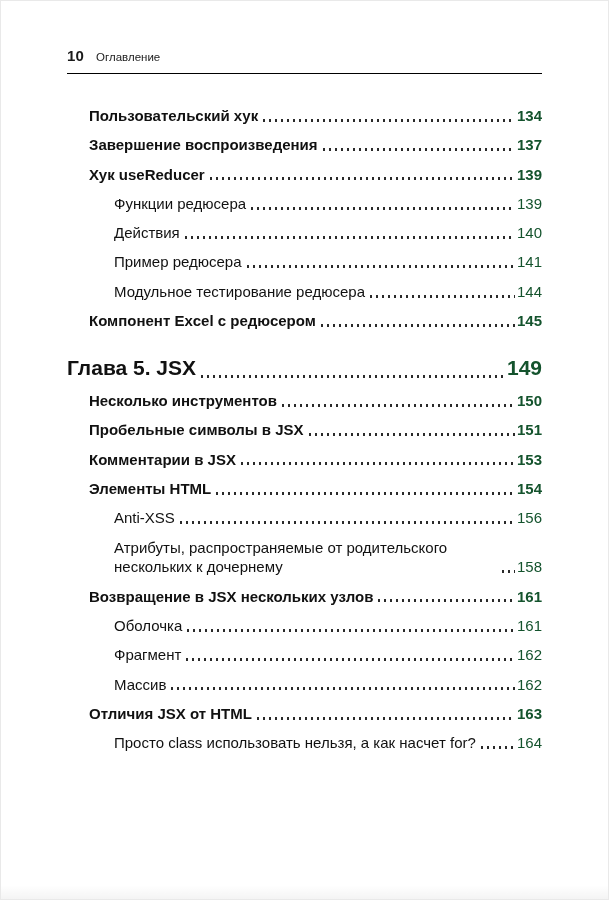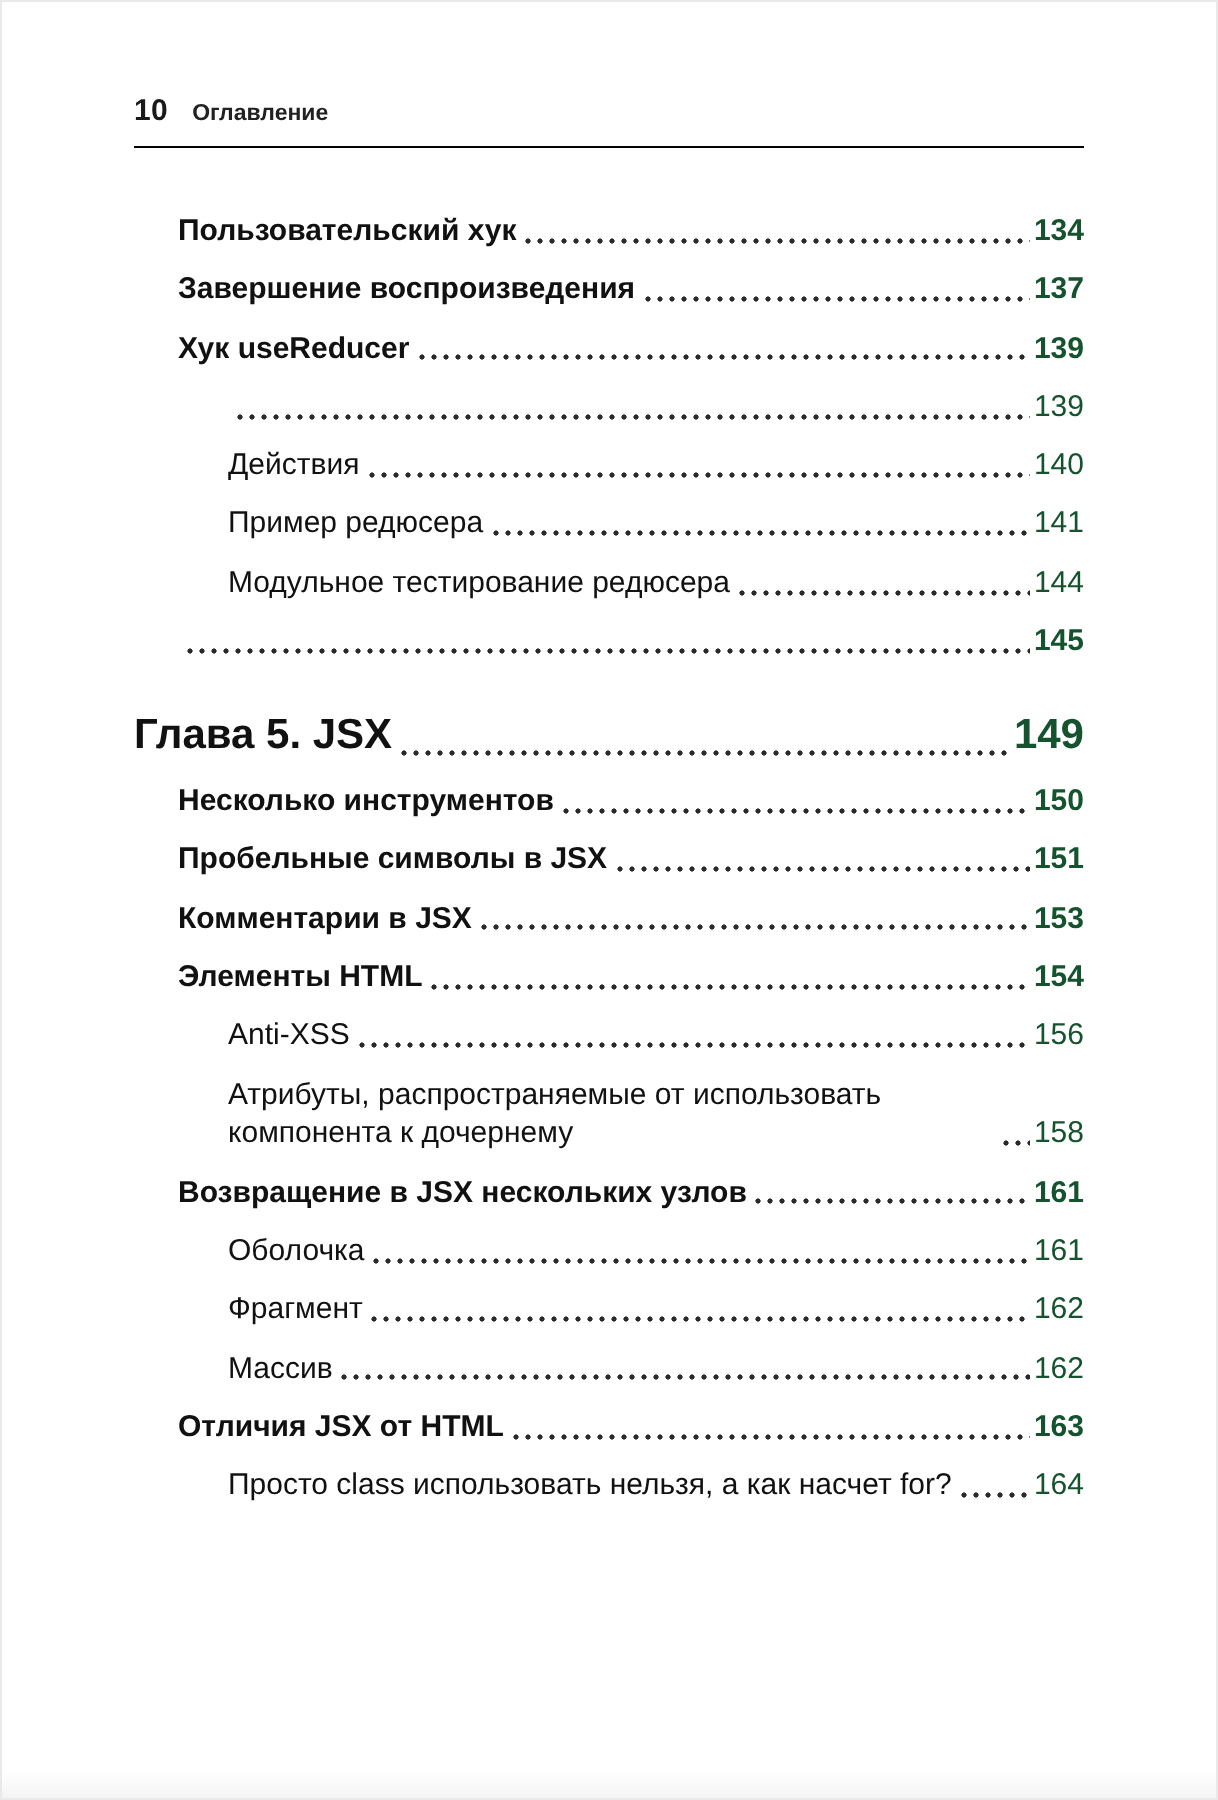--- a/index.html
+++ b/index.html
@@ -26,21 +26,21 @@
     gap: 12px;
     margin-bottom: 9px;
   }
   .running-head .folio {
     font-size: 15px;
     font-weight: 700;
     letter-spacing: .2px;
   }
   .running-head .head-title {
     font-size: 11.5px;
-    font-weight: 700;
+    font-weight: 400;
     color: #222;
   }
   .head-rule {
     border: none;
     border-top: 1.5px solid #000;
     margin: 0 0 32px 0;
   }
   
   .toc { }
   .toc-row {
@@ -108,39 +108,41 @@
         <span class="toc-label">Завершение воспроизведения</span>
         <span class="dots"></span>
         <span class="toc-page">137</span>
       </div>
       <div class="toc-row level-1">
         <span class="toc-label">Хук useReducer</span>
         <span class="dots"></span>
         <span class="toc-page">139</span>
       </div>
       <div class="toc-row level-2">
+        <span class="toc-label">Функции редюсера</span>
         <span class="dots"></span>
         <span class="toc-page">139</span>
       </div>
       <div class="toc-row level-2">
         <span class="toc-label">Действия</span>
         <span class="dots"></span>
         <span class="toc-page">140</span>
       </div>
       <div class="toc-row level-2">
         <span class="toc-label">Пример редюсера</span>
         <span class="dots"></span>
         <span class="toc-page">141</span>
       </div>
       <div class="toc-row level-2">
         <span class="toc-label">Модульное тестирование редюсера</span>
         <span class="dots"></span>
         <span class="toc-page">144</span>
       </div>
       <div class="toc-row level-1">
+        <span class="toc-label">Компонент Excel с редюсером</span>
         <span class="dots"></span>
         <span class="toc-page">145</span>
       </div>
       <div class="toc-row level-0">
         <span class="toc-label">Глава 5. JSX</span>
         <span class="dots"></span>
         <span class="toc-page">149</span>
       </div>
       <div class="toc-row level-1">
         <span class="toc-label">Несколько инструментов</span>
@@ -161,21 +163,21 @@
         <span class="toc-label">Элементы HTML</span>
         <span class="dots"></span>
         <span class="toc-page">154</span>
       </div>
       <div class="toc-row level-2">
         <span class="toc-label">Anti-XSS</span>
         <span class="dots"></span>
         <span class="toc-page">156</span>
       </div>
       <div class="toc-row level-2">
-        <span class="toc-label">Атрибуты, распространяемые от использовать компонента к дочернему</span>
+        <span class="toc-label">Атрибуты, распространяемые от родительского нескольких к дочернему</span>
         <span class="dots"></span>
         <span class="toc-page">158</span>
       </div>
       <div class="toc-row level-1">
         <span class="toc-label">Возвращение в JSX нескольких узлов</span>
         <span class="dots"></span>
         <span class="toc-page">161</span>
       </div>
       <div class="toc-row level-2">
         <span class="toc-label">Оболочка</span>

